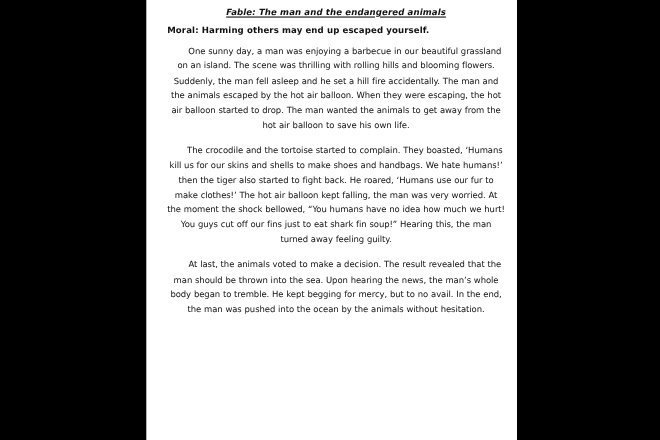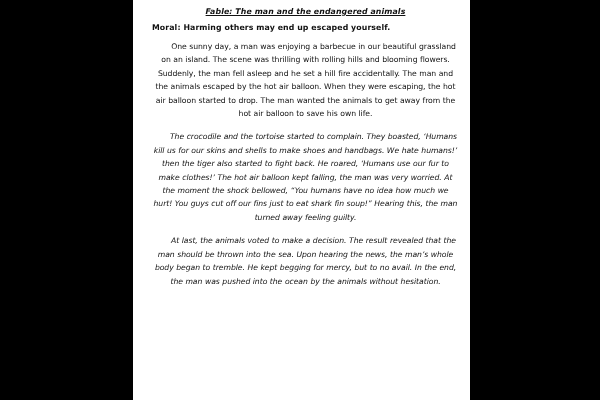--- a/index.html
+++ b/index.html
@@ -55,21 +55,20 @@
     margin: 7px 0 0 0;
     font-size: 7.7px;
     line-height: 13.4px;
     letter-spacing: -0.06px;
     text-indent: 16px;
     text-align: center;
     word-spacing: 0.2px;
   }
   .body-para + .body-para {
     margin-top: 10px;
-    font-style: italic;
   }
 </style>
 </head>
 <body>
 
 <div class="stage">
   <div class="paper">
     <h1 class="title">Fable: The man and the endangered animals</h1>
     <div class="moral">Moral: Harming others may end up escaped yourself.</div>
     <p class="body-para">One sunny day, a man was enjoying a barbecue in our beautiful grassland on an island. The scene was thrilling with rolling hills and blooming flowers. Suddenly, the man fell asleep and he set a hill fire accidentally. The man and the animals escaped by the hot air balloon. When they were escaping, the hot air balloon started to drop. The man wanted the animals to get away from the hot air balloon to save his own life.</p>

